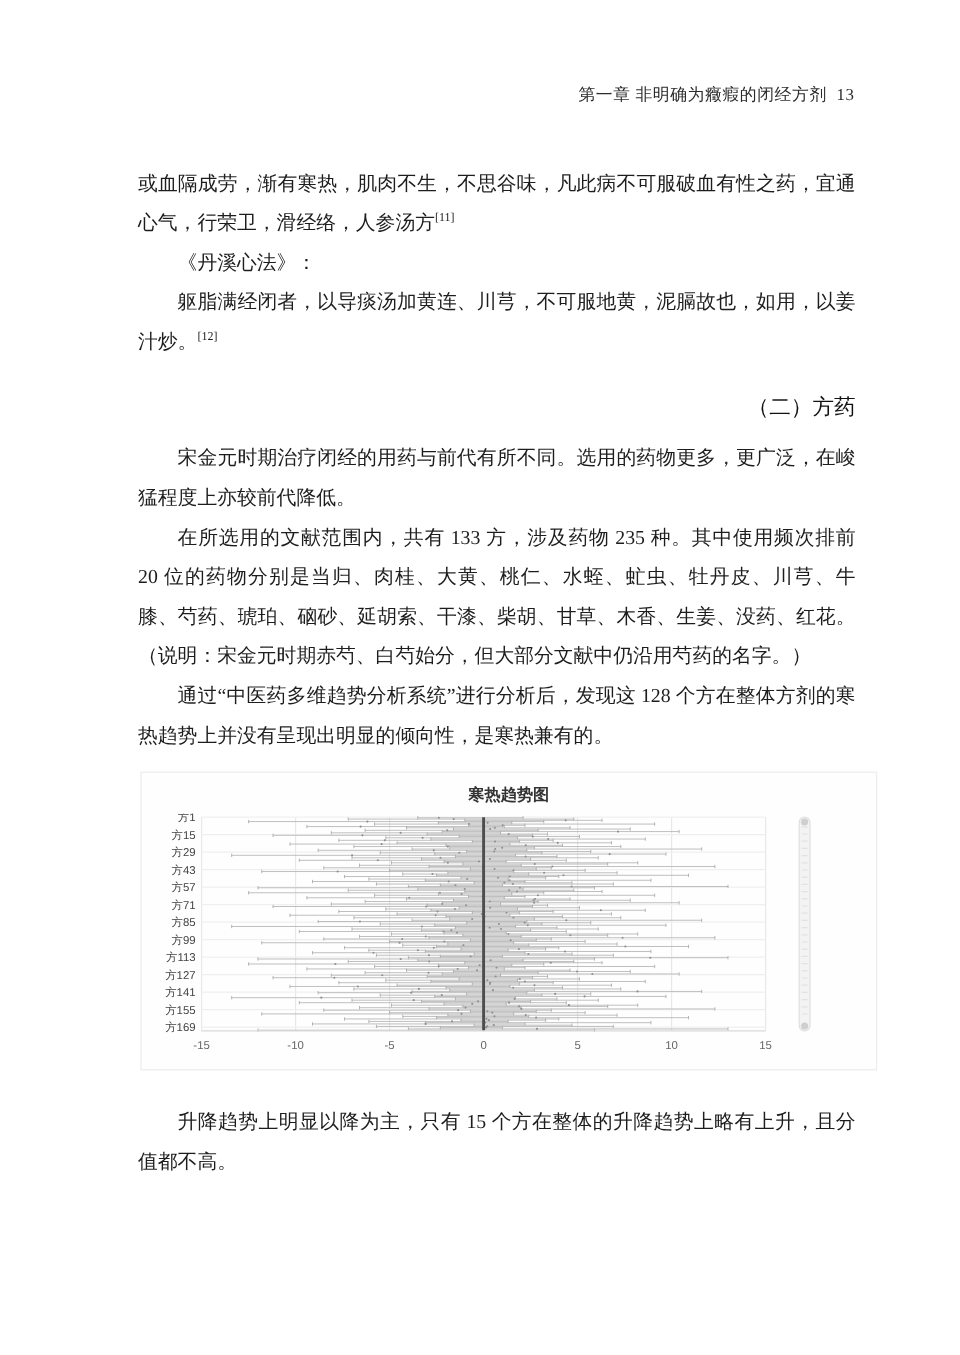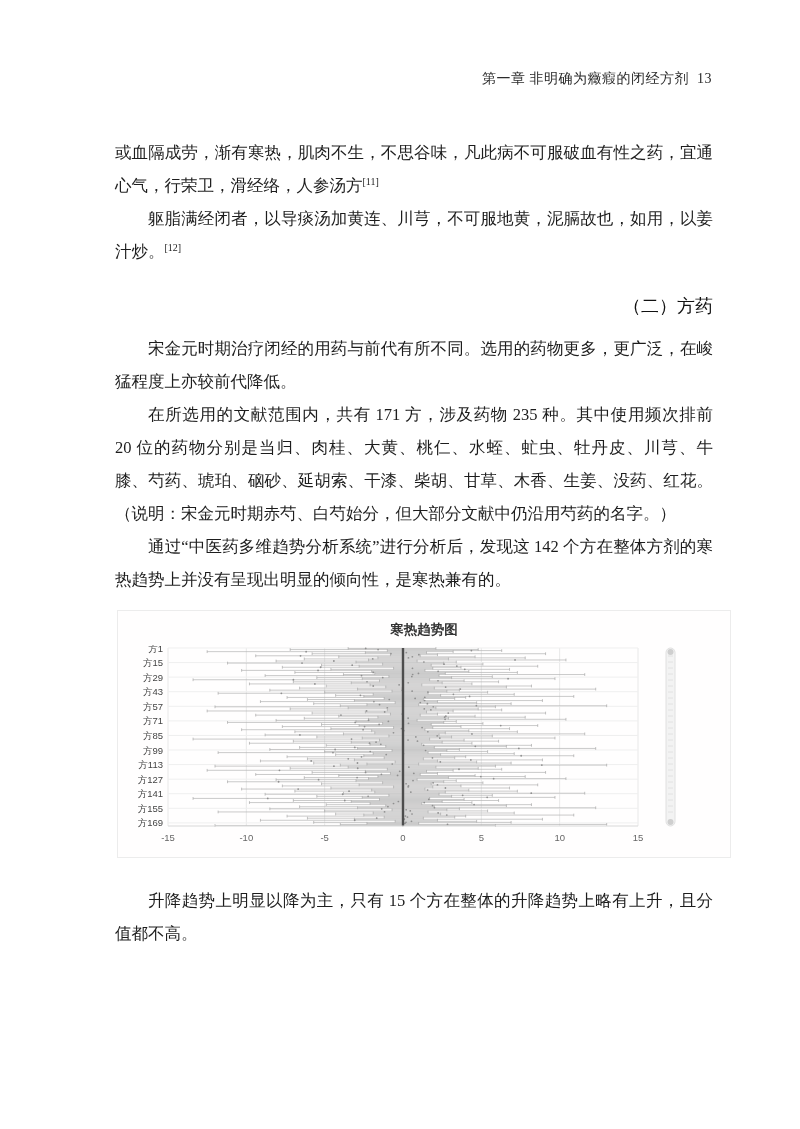--- a/index.html
+++ b/index.html
@@ -58,31 +58,32 @@
 <div class="page">
 
   <div class="running-header">
     <span>第一章 非明确为癥瘕的闭经方剂</span><span class="pagenum">13</span>
   </div>
 
   <div class="flow">
 
     <p class="body-para"><span>或血隔成劳，渐有寒热，肌肉不生，不思谷味，凡此病不可服破血有性之药，宜通心气，行荣卫，滑经络，人参汤方</span><sup class="fnref">[11]</sup></p>
 
+    <p class="body-para indent">《丹溪心法》：</p>
 
     <p class="body-para indent"><span>躯脂满经闭者，以导痰汤加黄连、川芎，不可服地黄，泥膈故也，如用，以姜汁炒。</span><sup class="fnref">[12]</sup></p>
 
     <h3 class="sec-heading">（二）方药</h3>
 
     <p class="body-para indent">宋金元时期治疗闭经的用药与前代有所不同。选用的药物更多，更广泛，在峻猛程度上亦较前代降低。</p>
 
 
-    <p class="body-para indent">在所选用的文献范围内，共有 171 方，涉及药物 235 种。其中使用频次排前 20 位的药物分别是当归、肉桂、大黄、桃仁、水蛭、虻虫、牡丹皮、川芎、牛膝、芍药、琥珀、硇砂、延胡索、干漆、柴胡、甘草、木香、生姜、没药、红花。（说明：宋金元时期赤芍、白芍始分，但大部分文献中仍沿用芍药的名字。）</p>
-
-    <p class="body-para indent">通过“中医药多维趋势分析系统”进行分析后，发现这 142 个方在整体方剂的寒热趋势上并没有呈现出明显的倾向性，是寒热兼有的。</p>
+    <p class="body-para indent">在所选用的文献范围内，共有 133 方，涉及药物 235 种。其中使用频次排前 20 位的药物分别是当归、肉桂、大黄、桃仁、水蛭、虻虫、牡丹皮、川芎、牛膝、芍药、琥珀、硇砂、延胡索、干漆、柴胡、甘草、木香、生姜、没药、红花。（说明：宋金元时期赤芍、白芍始分，但大部分文献中仍沿用芍药的名字。）</p>
+
+    <p class="body-para indent">通过“中医药多维趋势分析系统”进行分析后，发现这 128 个方在整体方剂的寒热趋势上并没有呈现出明显的倾向性，是寒热兼有的。</p>
 
     <div class="chart-box">
       <div class="chart-title">寒热趋势图</div>
       <div class="chart-svg-wrap">
         <svg id="trend-svg" width="584" height="202">
             <line x1="50" x2="50" y1="3" y2="181" stroke="#e8e8e8" stroke-width="1"></line>
             <text x="50" y="196" font-size="9.5" fill="#666" text-anchor="middle">-15</text>
             <line x1="128.33333333333331" x2="128.33333333333331" y1="3" y2="181" stroke="#e8e8e8" stroke-width="1"></line>
             <text x="128.33333333333331" y="196" font-size="9.5" fill="#666" text-anchor="middle">-10</text>
             <line x1="206.66666666666666" x2="206.66666666666666" y1="3" y2="181" stroke="#e8e8e8" stroke-width="1"></line>

